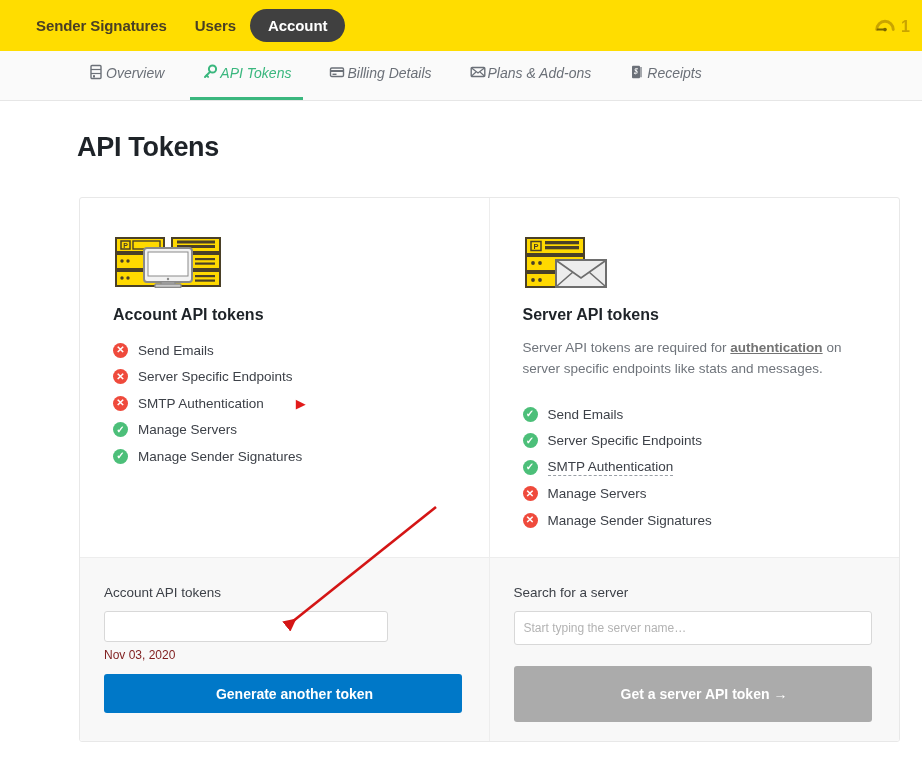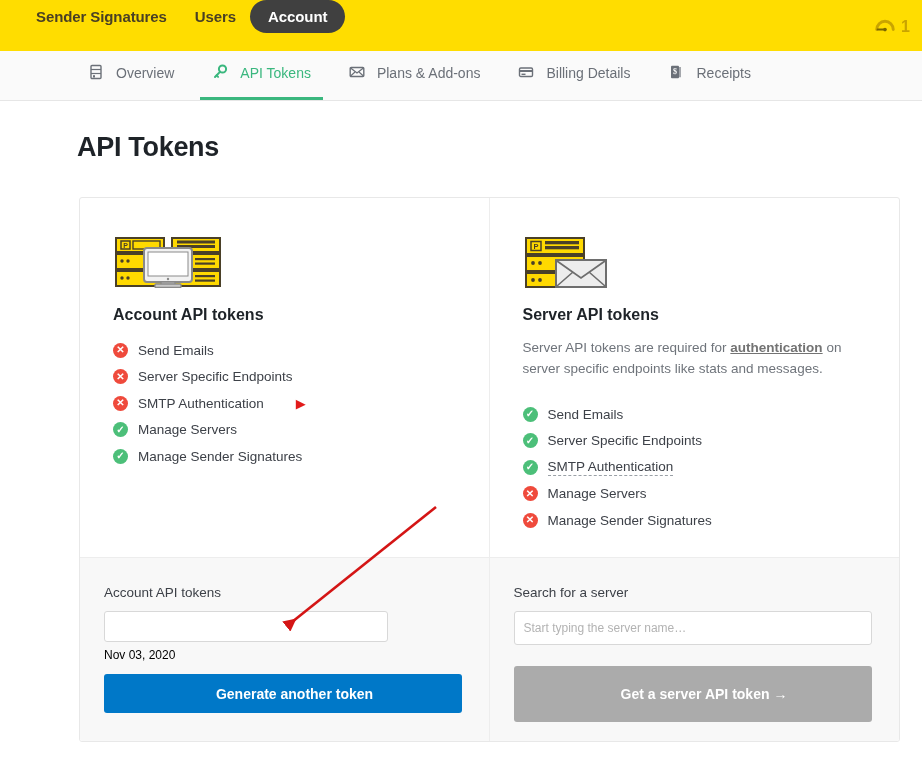--- a/index.html
+++ b/index.html
@@ -8,21 +8,21 @@
     background: #ffffff;
     font-family: "Liberation Sans", sans-serif;
     overflow: hidden;
   }
   #app { position: relative; width: 922px; height: 768px; background:#fff; }
 
   
   .topbar {
     position: absolute; left:0; top:0; width:922px; height:51px;
     background:#ffdd00;
-    display:flex; align-items:flex-start;
+    display:flex; align-items:center;
   }
   .topnav { display:flex; align-items:center; gap:0px; padding-left:22px; }
   .topnav-item {
     font-size:15px; font-weight:bold; color:#4a4024;
     padding:7px 14px; border-radius:18px; white-space:nowrap;
     letter-spacing:-0.1px;
   }
   .topnav-item.active { background:#404040; color:#ffffff; padding:8px 18px; }
   .topbar-right {
     position:absolute; right:0px; top:14px;
@@ -32,24 +32,24 @@
   .gauge-icon { display:block; }
   .topbar-count { font-size:16px; font-weight:bold; color:#c9a400; }
 
   
   .subnav {
     position:absolute; left:0; top:51px; width:922px; height:50px;
     background:#fafafa; border-bottom:1px solid #e6e6e6;
     display:flex; align-items:flex-start; padding-left:76px;
   }
   .subnav-item {
-    display:flex; align-items:center; gap:12px;
+    display:flex; align-items:center; gap:2px;
     height:49px; padding:0 12px; margin-right:14px;
     font-size:14px; color:#6b7078; position:relative;
-    padding-top:14px; align-items:flex-start;
+    padding-top:14px; align-items:flex-start;font-style:italic;
   }
   .subnav-item .lbl { line-height:16px; }
   .subnav-item.active { color:#3ab77e; }
   .subnav-item.active::after {
     content:""; position:absolute; left:0; right:0; bottom:0;
     height:3px; background:#3ab77e;
   }
   .subnav-ico { width:16px; height:16px; flex:0 0 16px; display:block; margin-top:-1px;}
 
   
@@ -100,21 +100,21 @@
   .bcol:first-child { border-right:1px solid #ededed; }
   .blabel { font-size:13.5px; color:#3d4148; margin-bottom:11px; }
   .tinput {
     width:284px; height:31px; background:#fff;
     border:1px solid #d8d8d8; border-radius:3px;
     font-size:12px; color:#333; padding:0 9px;
     font-family:"Liberation Sans", sans-serif; outline:none;
   }
   .tinput.wide { width:358px; height:34px; }
   .tinput::placeholder { color:#b3b3b3; }
-  .tdate { font-size:12px; color:#000000; margin-top:6px; }
+  .tdate { font-size:12px; color:#7f1d1d; margin-top:6px; }
   .btn {
     display:flex; align-items:center; justify-content:center;
     font-size:14px; font-weight:bold; color:#fff;
     border:none; border-radius:3px; cursor:pointer;
     font-family:"Liberation Sans", sans-serif;
     padding-left:23px;
   }
   .btn-primary { width:358px; height:39px; background:#0078c8; margin-top:12px; }
   .btn-disabled { width:358px; height:56px; background:#ababab; margin-top:21px; }
 
@@ -165,37 +165,37 @@
           <path d="M8.2 7.6 L3 13" stroke="#3ab77e" stroke-width="2" stroke-linecap="round"></path>
           <path d="M4.6 11.4 L6.1 12.9" stroke="#3ab77e" stroke-width="2" stroke-linecap="round"></path>
         </svg>
       </span>
       <span class="lbl">API Tokens</span>
     </div>
 
     <div class="subnav-item">
       <span class="subnav-ico">
         <svg width="16" height="16" viewBox="0 0 16 16">
+          <rect x="1.5" y="4" width="13" height="8.5" rx="1.3" fill="none" stroke="#6b7078" stroke-width="1.4"></rect>
+          <rect x="1.5" y="6" width="13" height="2" fill="#6b7078"></rect>
+          <rect x="3.5" y="9.6" width="4" height="1.4" fill="#6b7078"></rect>
+        </svg>
+      </span>
+      <span class="lbl">Billing Details</span>
+    </div>
+
+    <div class="subnav-item">
+      <span class="subnav-ico">
+        <svg width="16" height="16" viewBox="0 0 16 16">
           <rect x="1.2" y="3.5" width="13.6" height="9" rx="1" fill="none" stroke="#6b7078" stroke-width="1.4"></rect>
           <path d="M1.6 4 L8 9 L14.4 4" fill="none" stroke="#6b7078" stroke-width="1.3"></path>
           <path d="M1.6 12 L6 8 M14.4 12 L10 8" fill="none" stroke="#6b7078" stroke-width="1.1"></path>
         </svg>
       </span>
       <span class="lbl">Plans &amp; Add-ons</span>
-    </div>
-
-    <div class="subnav-item">
-      <span class="subnav-ico">
-        <svg width="16" height="16" viewBox="0 0 16 16">
-          <rect x="1.5" y="4" width="13" height="8.5" rx="1.3" fill="none" stroke="#6b7078" stroke-width="1.4"></rect>
-          <rect x="1.5" y="6" width="13" height="2" fill="#6b7078"></rect>
-          <rect x="3.5" y="9.6" width="4" height="1.4" fill="#6b7078"></rect>
-        </svg>
-      </span>
-      <span class="lbl">Billing Details</span>
     </div>
 
     <div class="subnav-item">
       <span class="subnav-ico">
         <svg width="16" height="16" viewBox="0 0 16 16">
           <rect x="3" y="1.8" width="8" height="12.4" rx="1" fill="#6b7078"></rect>
           <text x="7" y="10.3" font-size="8" font-family="Liberation Serif, serif" font-weight="bold" fill="#fafafa" text-anchor="middle">$</text>
           <path d="M12 3 L12 13.2" stroke="#6b7078" stroke-width="1.2"></path>
         </svg>
       </span>

